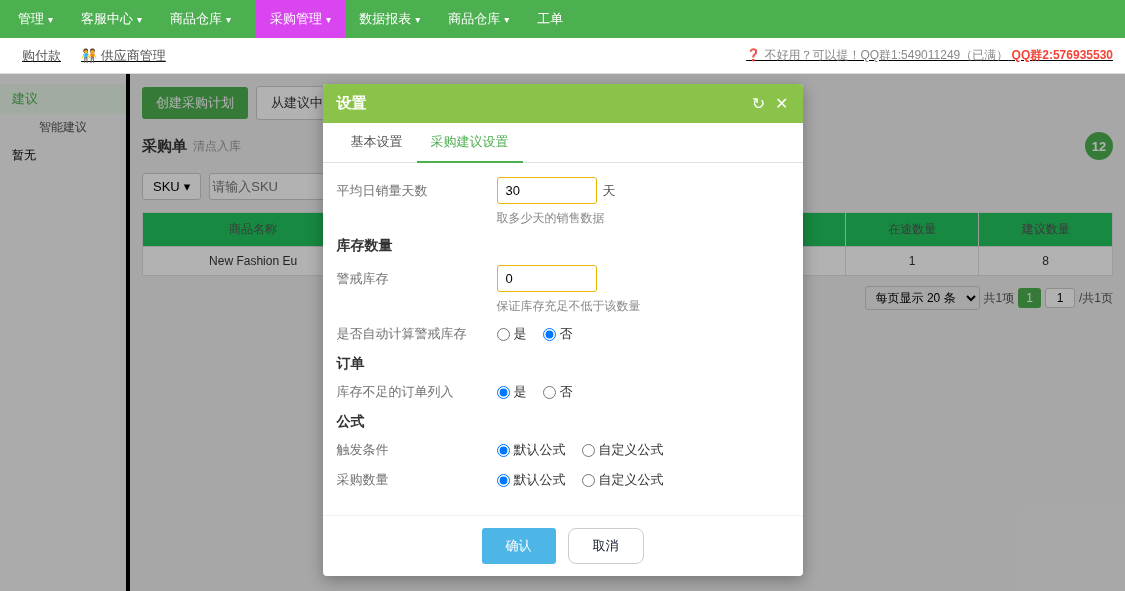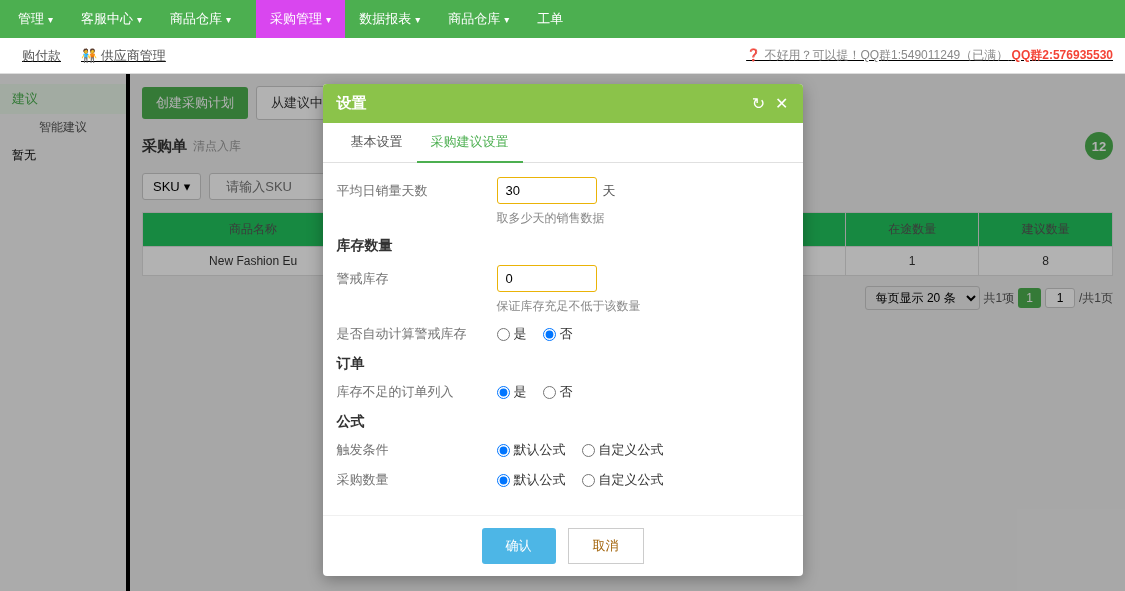--- a/index.html
+++ b/index.html
@@ -152,21 +152,21 @@
       padding: 5px 10px;
       border-radius: 3px;
       cursor: pointer;
       display: flex;
       align-items: center;
       gap: 4px;
       font-size: 13px;
     }
     .search-input {
       border: 1px solid #ccc;
-      padding: 5px 16px;
+      padding: 5px 2px;
       border-radius: 3px;
       font-size: 13px;
       width: 180px;
     }
     .btn-search {
       background: #4caf50;
       color: #fff;
       border: none;
       padding: 6px 12px;
       border-radius: 3px;
@@ -373,24 +373,24 @@
       background: #4db6e6;
       color: #fff;
       border: none;
       padding: 8px 24px;
       border-radius: 3px;
       cursor: pointer;
       font-size: 13px;
     }
     .btn-cancel {
       background: #fff;
-      color: #a16207;
+      color: #0f172a;
       border: 1px solid #ccc;
       padding: 8px 24px;
-      border-radius: 0;
+      border-radius: 8px;
       cursor: pointer;
       font-size: 13px;
     }
 
     .暂无 {
       color: #000000;
       font-size: 12px;
       padding: 6px 12px;
     }
   </style>

